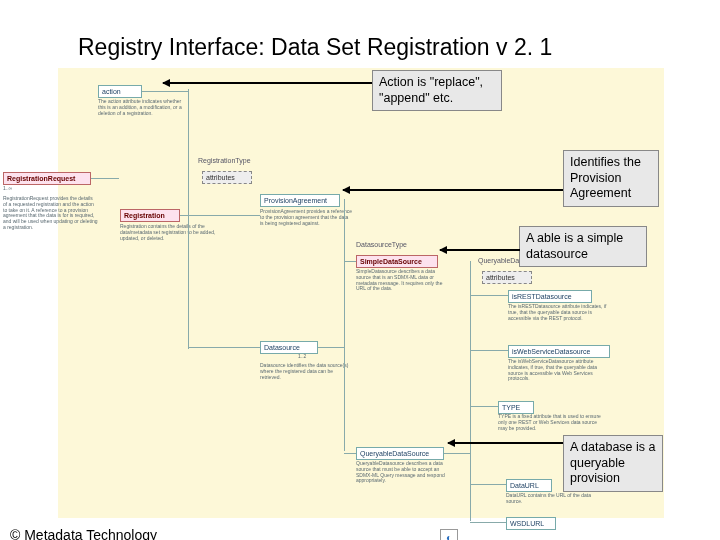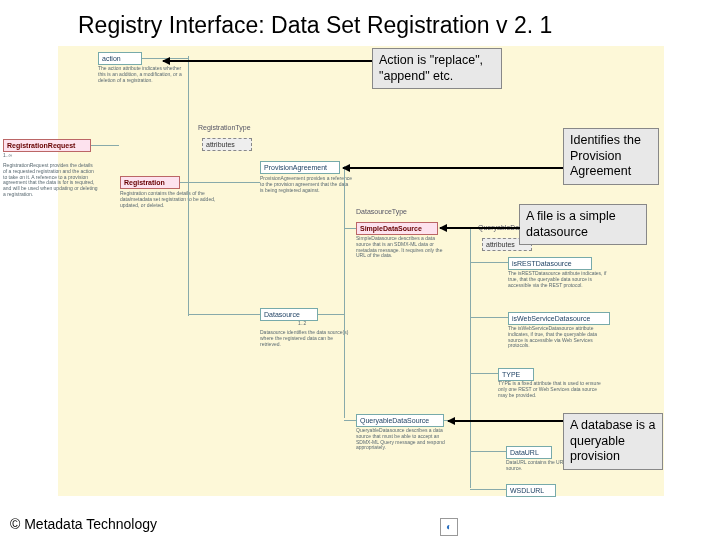--- a/index.html
+++ b/index.html
@@ -1,15 +1,15 @@
 <!DOCTYPE html>
 <html><head>
 <meta charset="utf-8">
 <style>
-  * { box-sizing: border-box; }
+  * { box-sizing: border-box; margin-top: 11px; }
   body {
     margin: 0;
     width: 720px;
     height: 540px;
     background: #fff;
     font-family: Arial, Helvetica, sans-serif;
     position: relative;
     overflow: hidden;
   }
   .title {
@@ -186,20 +186,20 @@
   <div class="hline" style="left:412px; top:443px; width:36px;"></div>
 
 </div>
 
 <div class="callout" style="left:372px; top:48px; width:130px;">Action is "replace", "append" etc.</div>
 <div class="arrow" style="left:163px; top:60px; width:209px;"></div>
 
 <div class="callout" style="left:563px; top:128px; width:96px;">Identifies the Provision Agreement</div>
 <div class="arrow" style="left:343px; top:167px; width:220px;"></div>
 
-<div class="callout" style="left:519px; top:204px; width:128px;">A file is a simple datasource</div>
+<div class="callout" style="left:519px; top:204px; width:128px;">A able is a simple datasource</div>
 <div class="arrow" style="left:440px; top:227px; width:80px;"></div>
 
 <div class="callout" style="left:563px; top:413px; width:100px;">A database is  a queryable provision</div>
 <div class="arrow" style="left:448px; top:420px; width:115px;"></div>
 
 <div class="footer">©  Metadata Technology</div>
 <div class="footer-logo">◐</div>
 
 </body></html>

